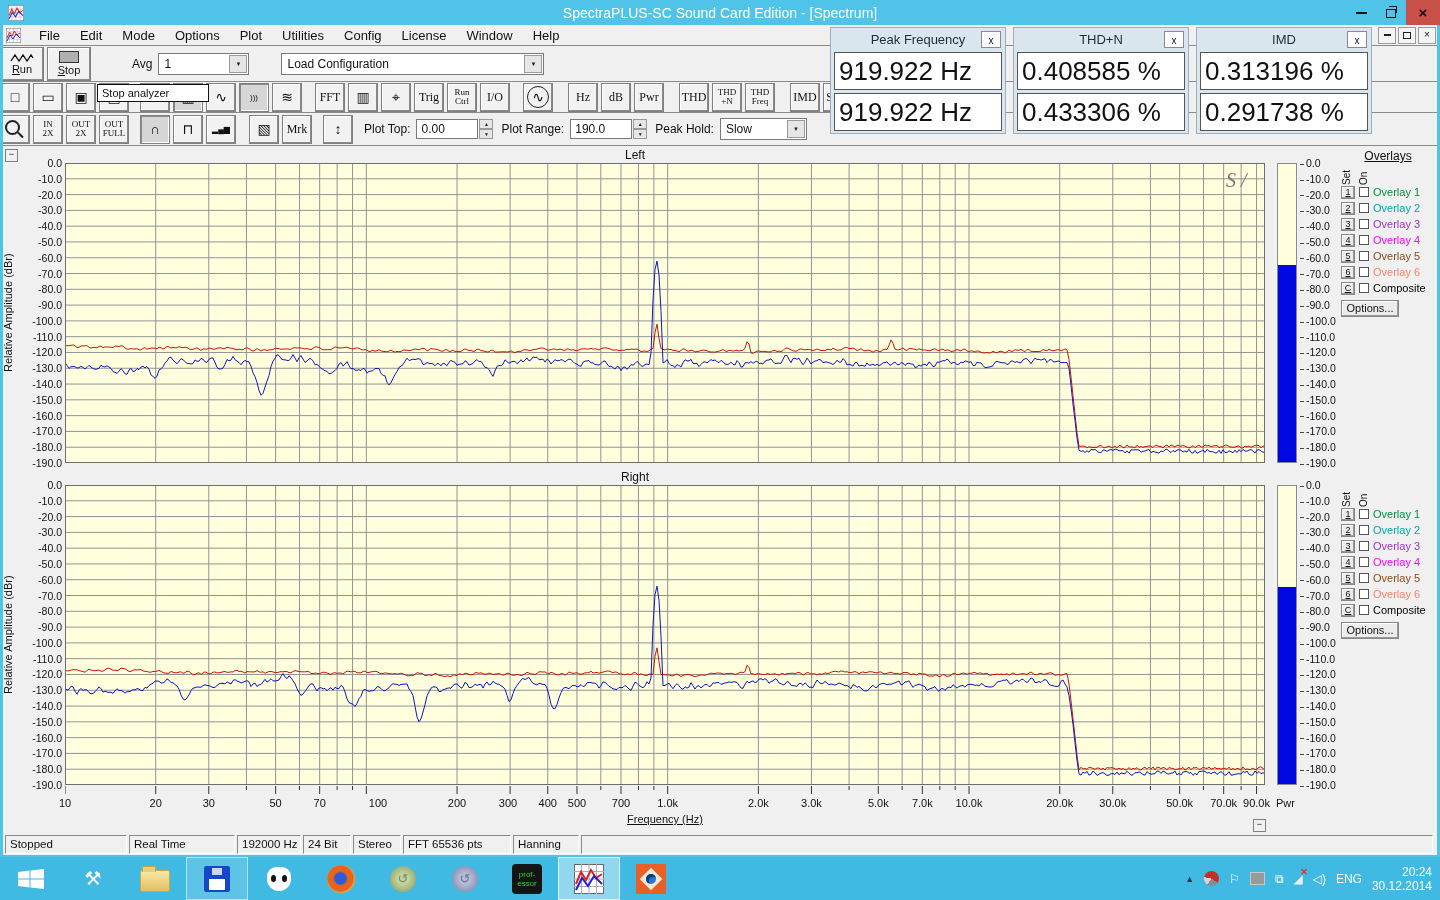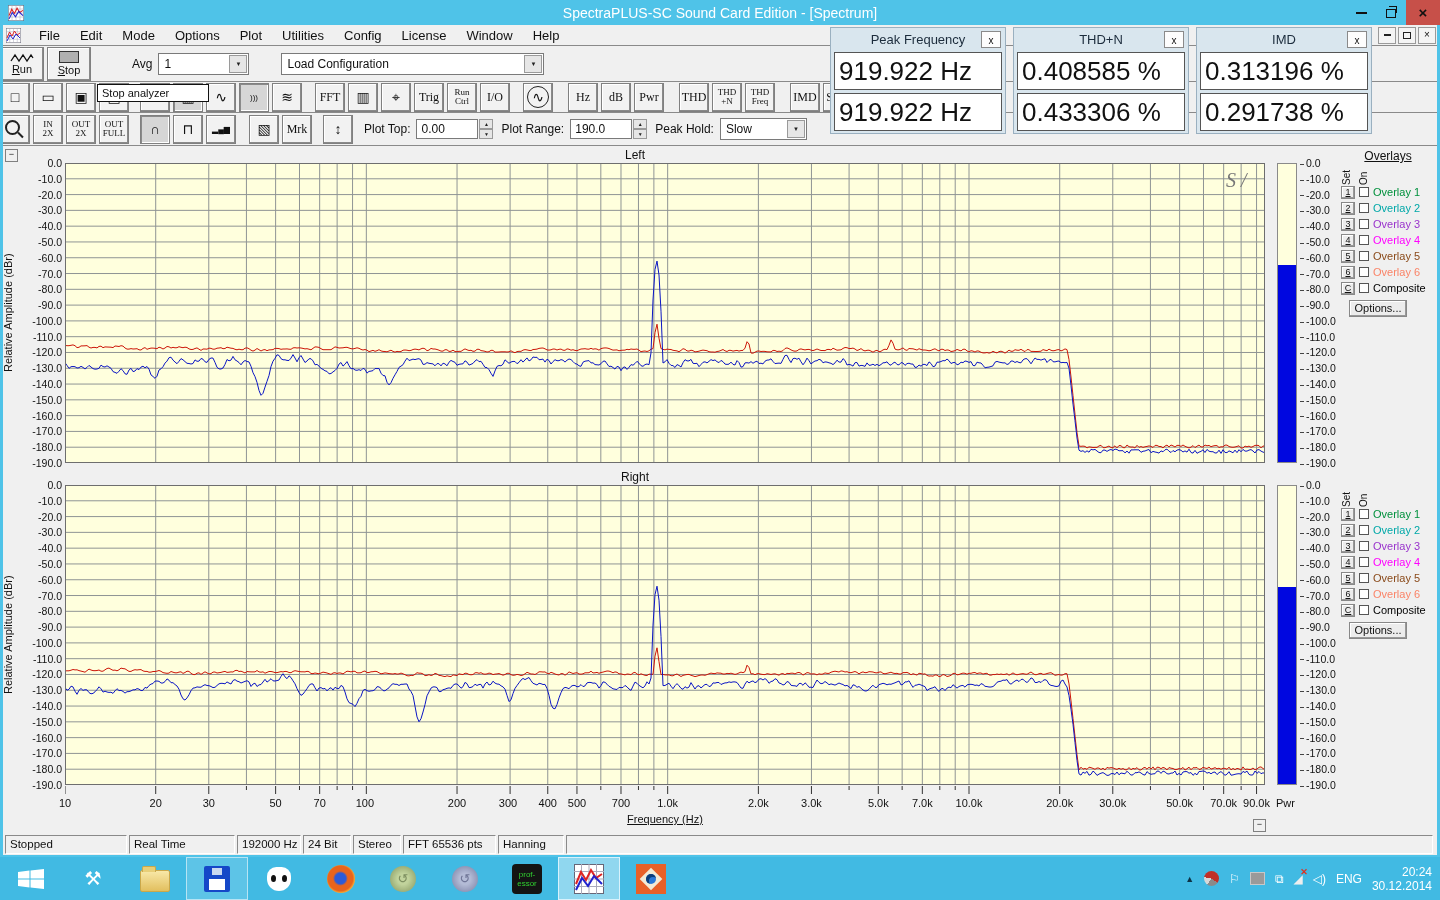--- a/index.html
+++ b/index.html
@@ -68,21 +68,21 @@
   .xtl{position:absolute;top:651px;width:36px;text-align:center;font-size:11px;}
   .pwr{position:absolute;left:1276px;top:651px;font-size:11px;}
   .xcap{position:absolute;top:667px;left:465px;width:400px;text-align:center;font-size:11px;text-decoration:underline;}
   .clps{position:absolute;width:11px;height:11px;border:1px solid #808080;background:#f0f0f0;font-size:9px;line-height:9px;text-align:center;}
   .wmark{position:absolute;font-family:"Liberation Serif",serif;font-style:italic;font-size:20px;color:#777;}
   .ovtitle{position:absolute;left:1340px;width:96px;text-align:center;font-size:12px;text-decoration:underline;}
   .setlbl{position:absolute;font-size:10px;writing-mode:vertical-rl;transform:rotate(180deg);height:24px;}
   .ovbtn{position:absolute;width:14px;height:13px;background:#ececec;border:1px solid #888;box-shadow:inset -1px -1px 0 #999,inset 1px 1px 0 #fff;font-size:9px;line-height:11px;text-align:center;text-decoration:underline;box-sizing:border-box;}
   .ovcb{position:absolute;width:10px;height:10px;background:#fff;border:1px solid #555;box-sizing:border-box;}
   .ovlbl{position:absolute;font-size:11px;white-space:nowrap;}
-  .ovopt{position:absolute;width:58px;height:17px;background:#ececec;border:1px solid #888;box-shadow:inset -1px -1px 0 #999,inset 1px 1px 0 #fff;font-size:11px;line-height:15px;text-align:center;box-sizing:border-box;margin-left:8px;}
+  .ovopt{position:absolute;width:58px;height:17px;background:#ececec;border:1px solid #888;box-shadow:inset -1px -1px 0 #999,inset 1px 1px 0 #fff;font-size:11px;line-height:15px;text-align:center;box-sizing:border-box;}
   
   #statusbar{position:absolute;left:3px;top:834px;width:1434px;height:21px;background:#f0f0f0;display:flex;align-items:stretch;padding:1px 2px;box-sizing:border-box;}
   .sseg{border:1px solid;border-color:#8a8a8a #fff #fff #8a8a8a;font-size:11.5px;line-height:17px;padding-left:4px;margin-right:2px;box-sizing:border-box;overflow:hidden;white-space:nowrap;}
   .sseg.fill{flex:1;}
   
   .edge{position:absolute;background:#4fc3e8;z-index:10;}
   
   #taskbar{position:absolute;left:0;top:857px;width:1440px;height:43px;background:#41bae3;display:flex;align-items:stretch;z-index:11;}
   .tstart,.tapp{width:62px;display:flex;align-items:center;justify-content:center;flex:none;}
   .tapp.running{box-shadow:inset 0 0 0 1px rgba(255,255,255,.55);background:rgba(255,255,255,.15);}
@@ -595,21 +595,21 @@
         <line x1="1138.4913872377927" y1="0" x2="1138.4913872377927" y2="4" stroke="#333"></line>
         <line x1="1158.664836723155" y1="0" x2="1158.664836723155" y2="8" stroke="#333"></line>
         <line x1="1176.1398735302555" y1="0" x2="1176.1398735302555" y2="4" stroke="#333"></line>
         <line x1="1191.5539483997882" y1="0" x2="1191.5539483997882" y2="8" stroke="#333"></line>
       </svg>
       <span class="xtl" style="left: 47px;">10</span>
       <span class="xtl" style="left: 137.711px;">20</span>
       <span class="xtl" style="left: 190.774px;">30</span>
       <span class="xtl" style="left: 257.625px;">50</span>
       <span class="xtl" style="left: 301.658px;">70</span>
-      <span class="xtl" style="left: 338px; text-align: right;">100</span>
+      <span class="xtl" style="left: 360px;">100</span>
       <span class="xtl" style="left: 439.047px;">200</span>
       <span class="xtl" style="left: 490px;">300</span>
       <span class="xtl" style="left: 529.758px;">400</span>
       <span class="xtl" style="left: 558.96px;">500</span>
       <span class="xtl" style="left: 602.994px;">700</span>
       <span class="xtl" style="left: 649.671px;">1.0k</span>
       <span class="xtl" style="left: 740.382px;">2.0k</span>
       <span class="xtl" style="left: 793.445px;">3.0k</span>
       <span class="xtl" style="left: 860.296px;">5.0k</span>
       <span class="xtl" style="left: 904.329px;">7.0k</span>
@@ -673,21 +673,21 @@
       <span class="ovlbl" style="left: 1373px; top: 458px; color: rgb(0, 0, 0);">Composite</span>
       <span class="ovopt" style="left: 1341px; top: 476px;">Options...</span>
     </div>
 
   <div id="statusbar">
       <span class="sseg" style="width: 122px; flex: 0 0 auto;">Stopped</span>
       <span class="sseg" style="width: 106px; flex: 0 0 auto;">Real Time</span>
       <span class="sseg" style="width: 64px; flex: 0 0 auto;">192000 Hz</span>
       <span class="sseg" style="width: 48px; flex: 0 0 auto;">24 Bit</span>
       <span class="sseg" style="width: 48px; flex: 0 0 auto;">Stereo</span>
-      <span class="sseg" style="width: 93px; flex: 0 0 auto;">FFT 65536 pts</span>
+      <span class="sseg" style="width: 108px; flex: 0 0 auto;">FFT 65536 pts</span>
       <span class="sseg" style="width: 66px; flex: 0 0 auto;">Hanning</span>
       <span class="sseg fill"></span>
     </div>
 
   <div class="edge" style="left:0;top:25px;width:3px;height:832px"></div>
   <div class="edge" style="right:0;top:25px;width:3px;height:832px"></div>
   <div class="edge" style="left:0;top:855px;width:1440px;height:2px"></div>
 
   <div id="taskbar">
       <div class="tstart">

